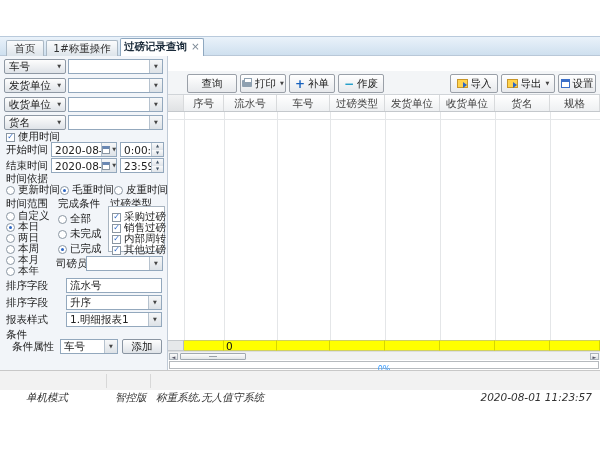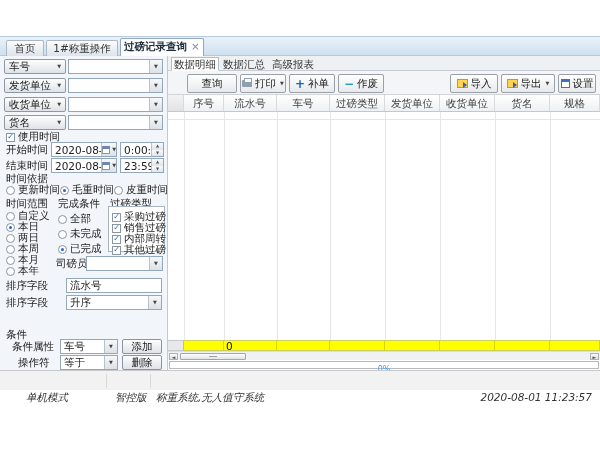--- a/index.html
+++ b/index.html
@@ -314,57 +314,49 @@
       <div class="row" style="left:6px;top:239px;width:158px;">
         <span class="lbl" style="width:60px;">排序字段</span>
         <div class="combo" style="width:96px;">
           <span class="val">升序</span>
           <span class="abox">
               <span class="arrow">▼</span>
             </span>
         </div>
       </div>
 
+      <div class="row" style="left:6px;top:256px;width:158px;">
+        <span class="lbl" style="width:60px;">报表样式</span>
+        <div class="combo" style="width:96px;">
+          <span class="val">1.明细报表1</span>
+          <span class="abox">
+              <span class="arrow">▼</span>
+            </span>
+        </div>
+      </div>
 
       <div class="row" style="left:6px;top:272px;">
         <span class="lbl">条件</span>
       </div>
       <div class="row" style="left:12px;top:283px;width:152px;">
         <span class="lbl" style="width:48px;">条件属性</span>
         <div class="combo" style="width:58px;">
           <span class="val">车号</span>
           <span class="abox">
               <span class="arrow">▼</span>
             </span>
         </div>
         <div class="btn3d" style="width:40px;margin-left:4px;">
           <span>添加</span>
         </div>
       </div>
-      <div class="row" style="left:12px;top:299px;width:152px;">
-        <span class="lbl" style="width:48px;text-indent:6px;">操作符</span>
-        <div class="combo" style="width:58px;">
-          <span class="val">等于</span>
-          <span class="abox">
-              <span class="arrow">▼</span>
-            </span>
-        </div>
-        <div class="btn3d" style="width:40px;margin-left:4px;">
-          <span>删除</span>
-        </div>
-      </div>
     </div>
 
     <div class="main">
 
-      <div class="subtabs">
-        <div class="stab active" style="left:3px;width:48px;"><span>数据明细</span></div>
-        <div class="stab" style="left:52px;width:48px;"><span>数据汇总</span></div>
-        <div class="stab" style="left:101px;width:48px;"><span>高级报表</span></div>
-      </div>
 
       <div class="toolbar">
         <div class="tbtn" style="left:19px;width:50px;">
           <span>查询</span>
         </div>
         <div class="tbtn" style="left:72px;width:46px;">
           <span class="ico ico-print"></span>
           <span>打印</span>
           <span class="arrow">▼</span>
         </div>

